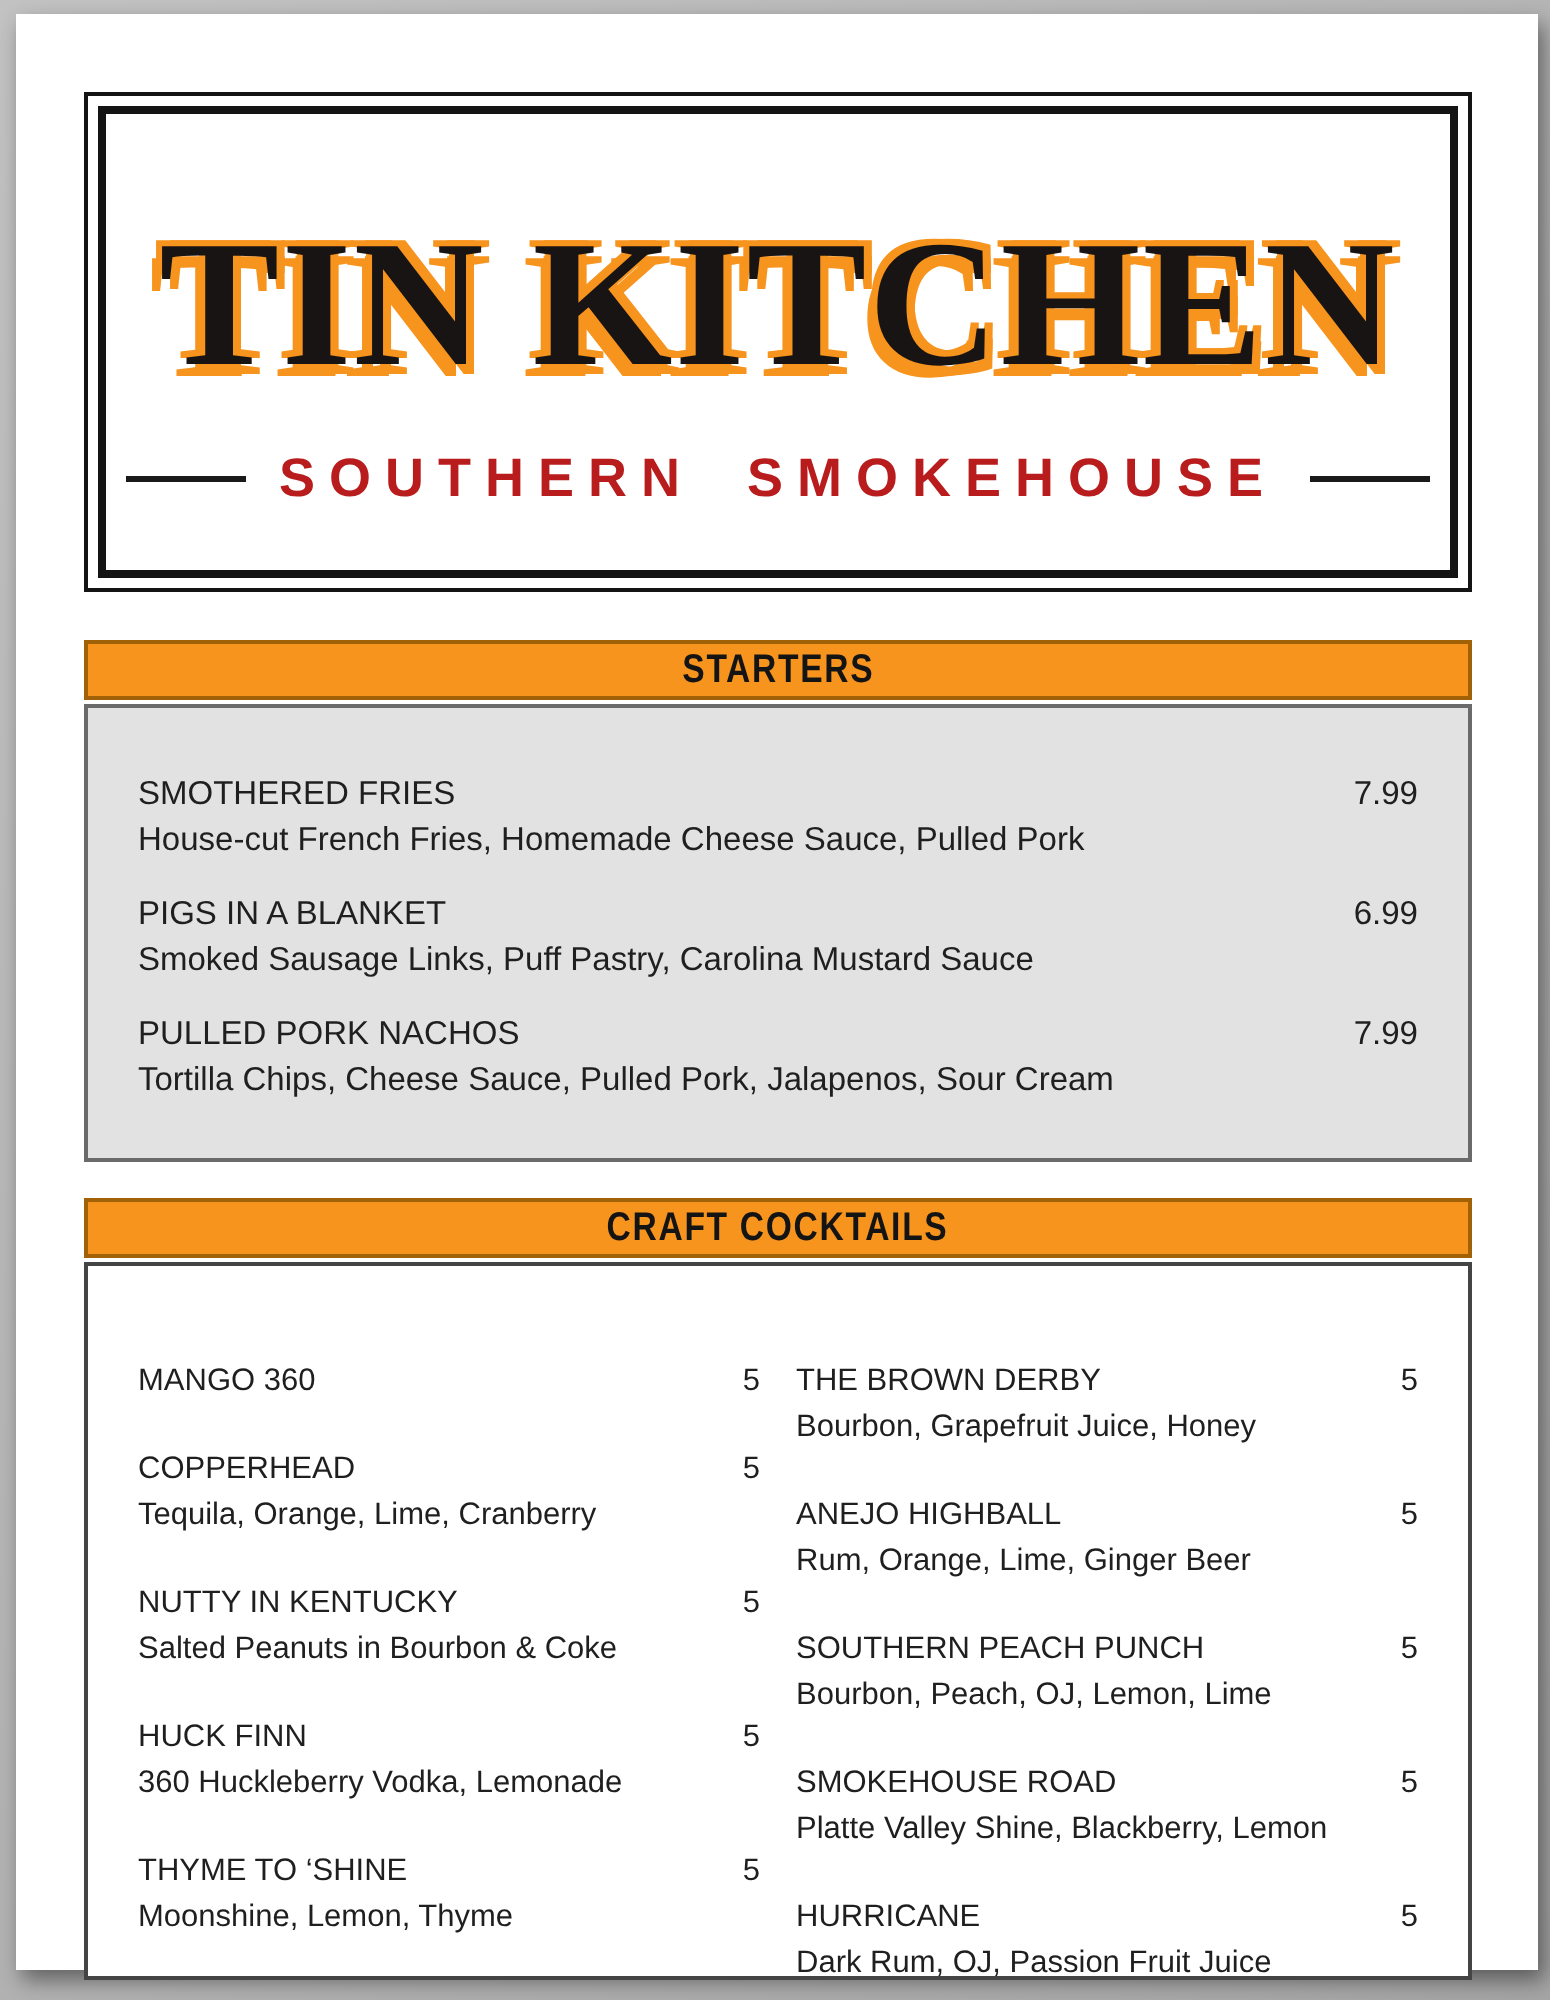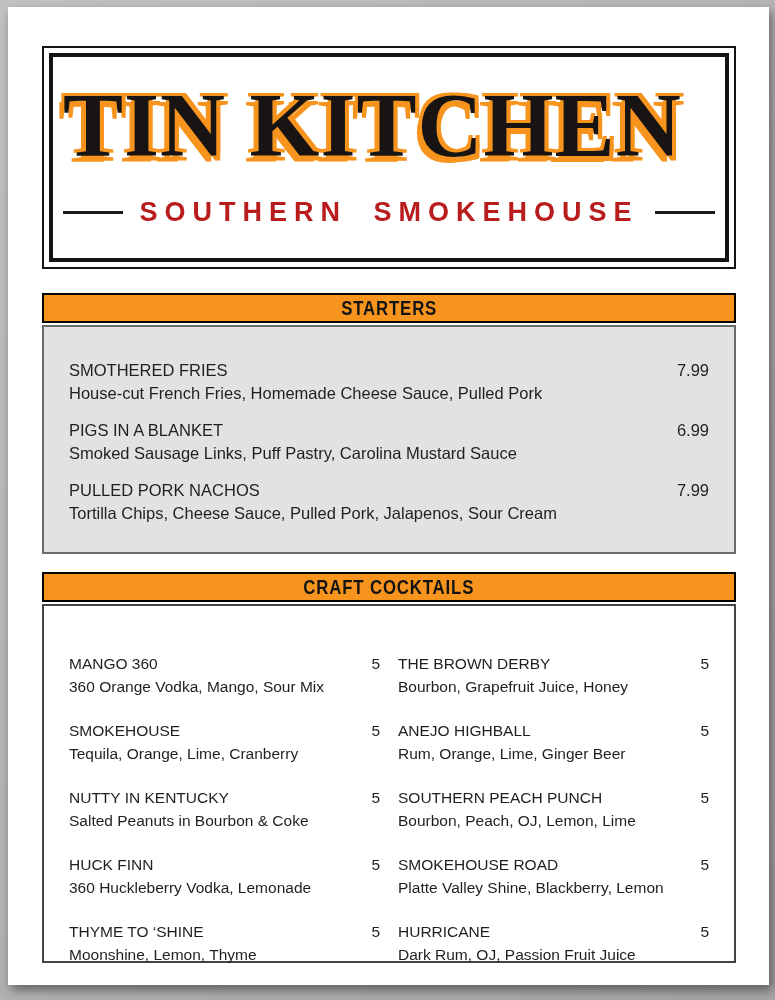--- a/index.html
+++ b/index.html
@@ -21,21 +21,22 @@
 
   
   .logo-box {
     border: 2px solid #141414;
     padding: 5px;
     box-sizing: border-box;
   }
   .logo-inner {
     border: 4px solid #141414;
     box-sizing: border-box;
-    padding: 24px 10px 30px 10px;
+    text-align: center;
+    padding: 51px 10px 30px 10px;
   }
   .logo-title {
     font-family: "Liberation Serif", serif;
     font-weight: bold;
     font-size: 90px;
     line-height: 1.0;
     color: #181414;
     letter-spacing: 1px;
     white-space: nowrap;
     text-shadow:
@@ -63,21 +64,21 @@
     letter-spacing: 7px;
     word-spacing: 12px;
     white-space: nowrap;
   }
 
   
   .section { margin-top: 24px; }
   .section + .section { margin-top: 18px; }
   .section-header {
     background: #f7941e;
-    border: 2px solid #000000;
+    border: 2px solid #a16207;
     height: 30px;
     box-sizing: border-box;
     display: flex;
     align-items: center;
     justify-content: center;
   }
   .section-header .hdr-text {
     display: inline-block;
     transform: scaleX(0.84);
     font-weight: bold;
@@ -171,25 +172,24 @@
     <div class="section-header">
       <span class="hdr-text">CRAFT COCKTAILS</span>
     </div>
     <div class="section-body white">
       <div class="col" id="cocktails-left">
           <div class="menu-item">
     <div class="item-line">
       <span class="item-name">MANGO 360</span>
       <span class="item-price">5</span>
     </div>
-    <div class="item-desc">360 Orange Vodka, Mango, Sour Mix</div>
-  </div>
-          <div class="menu-item">
-    <div class="item-line">
-      <span class="item-name">SMOKEHOUSE</span>
+  </div>
+          <div class="menu-item">
+    <div class="item-line">
+      <span class="item-name">COPPERHEAD</span>
       <span class="item-price">5</span>
     </div>
     <div class="item-desc">Tequila, Orange, Lime, Cranberry</div>
   </div>
           <div class="menu-item">
     <div class="item-line">
       <span class="item-name">NUTTY IN KENTUCKY</span>
       <span class="item-price">5</span>
     </div>
     <div class="item-desc">Salted Peanuts in Bourbon &amp; Coke</div>

